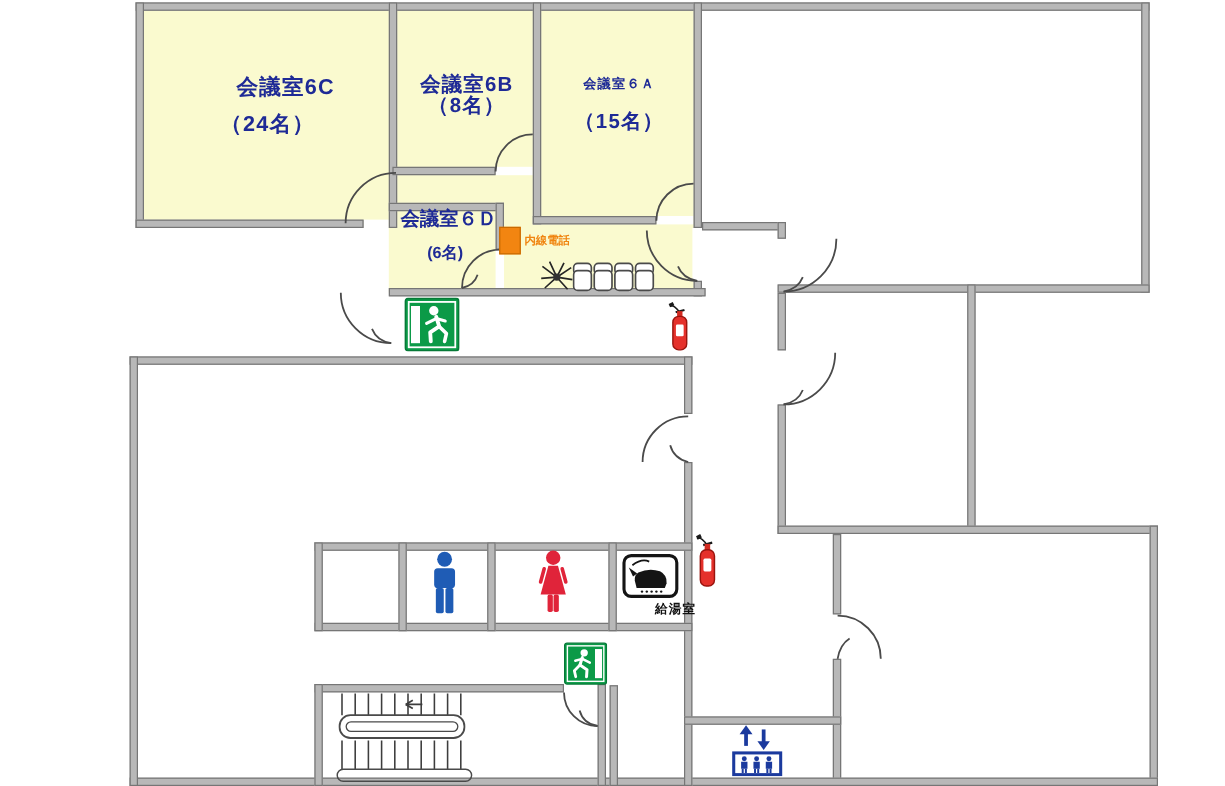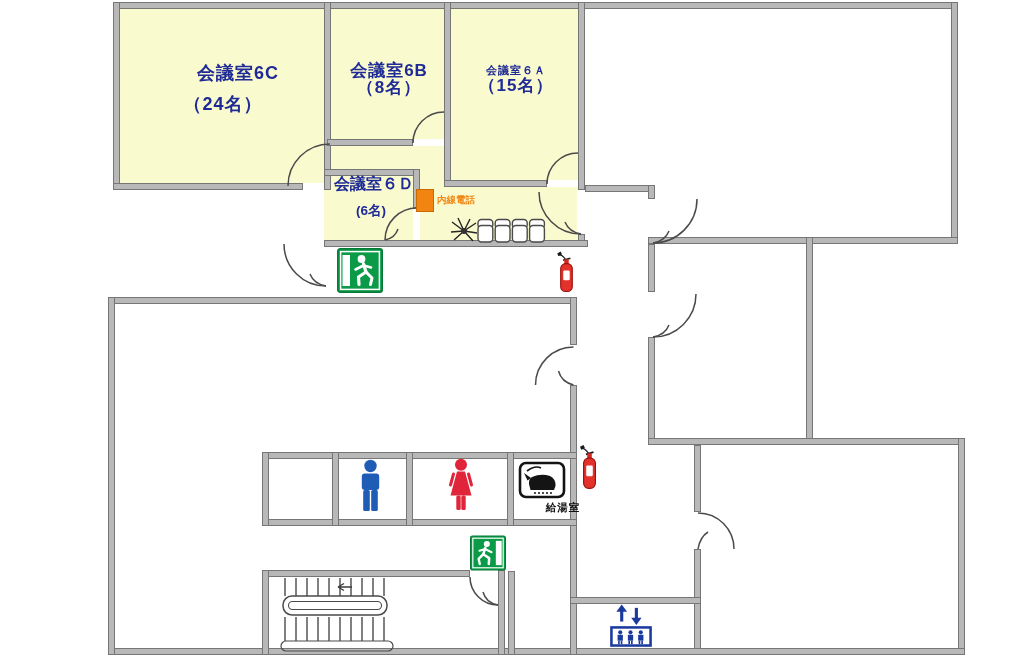--- a/index.html
+++ b/index.html
@@ -252,17 +252,17 @@
   </div>
 
   <div class="intercom-box" style="left:416px;top:189px;width:18px;height:23px;"></div>
   <div class="lbl-intercom" style="left:437px;top:194px;">内線電話</div>
 
   <div class="lbl lbl-room" style="left:238px;top:73px;">会議室6C</div>
   <div class="lbl lbl-room" style="left:223px;top:104px;text-align:right;">（24名）</div>
   <div class="lbl lbl-room" style="left:389px;top:71px;font-size:17px;">会議室6B</div>
   <div class="lbl lbl-room" style="left:389px;top:88px;font-size:17px;">（8名）</div>
   <div class="lbl lbl-room" style="left:516px;top:71px;font-size:11px;">会議室６Ａ</div>
-  <div class="lbl lbl-room" style="left:516px;top:86px;font-size:17px;">（15名）</div>
+  <div class="lbl lbl-room" style="left:516px;top:102px;font-size:17px;">（15名）</div>
   <div class="lbl lbl-room-sm" style="left:374px;top:184px;">会議室６Ｄ</div>
   <div class="lbl lbl-room-sm" style="left:371px;top:211px;font-size:13.5px;">(6名)</div>
 
 </div>
 
 </body></html>

